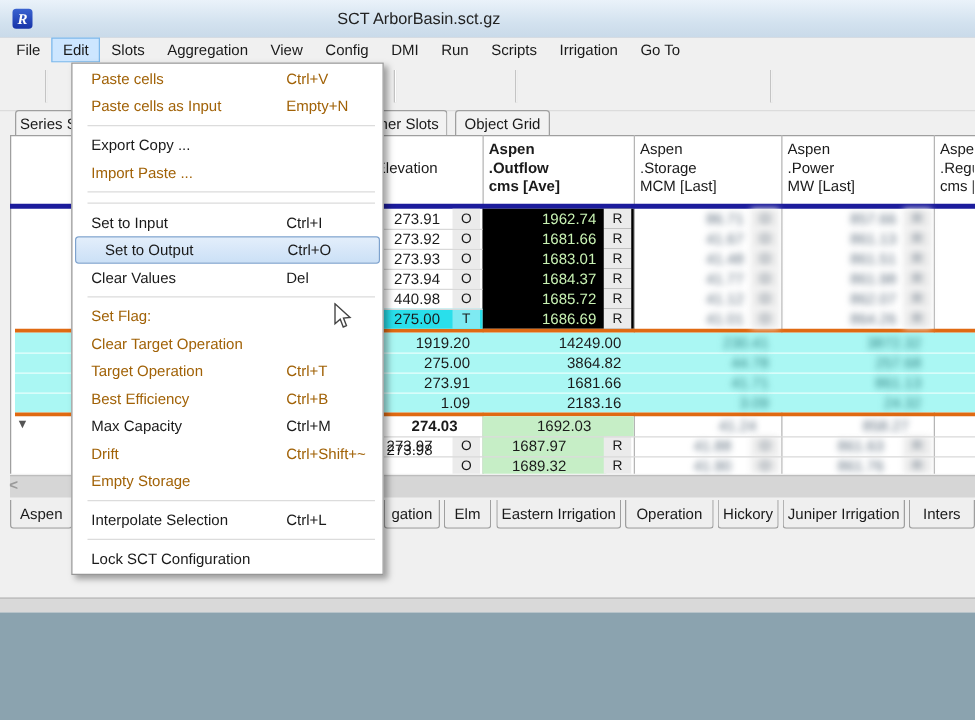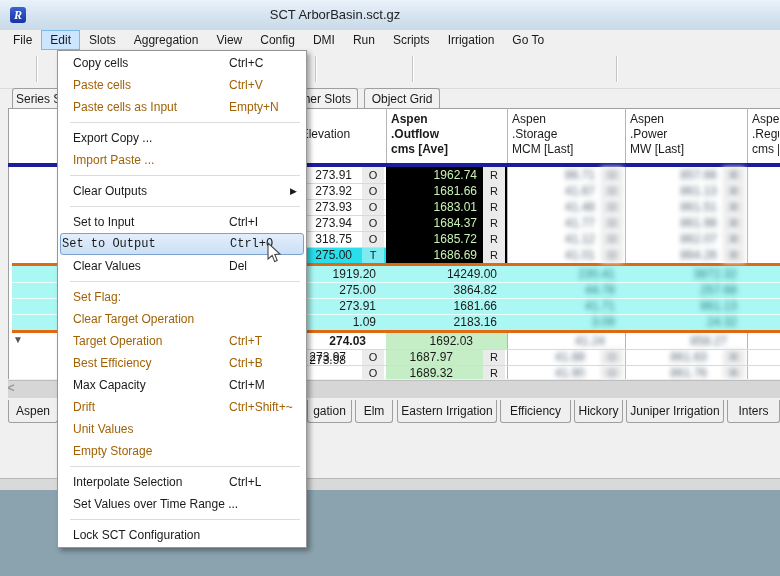--- a/index.html
+++ b/index.html
@@ -53,21 +53,21 @@
   #graystrip{left:0;top:478px;width:780px;height:12px;background:#d9d9d9;border-top:1px solid #b8b8b8;box-sizing:border-box;}
   #slate{left:0;top:490px;width:780px;height:86px;background:#8ba3af;}
   
   #popup{left:57px;top:50px;width:250px;background:#ffffff;border:1px solid #979797;
     box-shadow:3px 3px 5px rgba(0,0,0,.35);z-index:50;padding:1px 0;box-sizing:border-box;}
   .pitem{position:relative;height:22px;line-height:22px;padding-left:15px;white-space:nowrap;}
   .pitem .sc{position:absolute;left:171px;top:0;}
   .pitem .sub{position:absolute;left:232px;top:0;font-size:9px;}
   .pitem.disabled{color:#a16207;}
   .pitem.hl{background:linear-gradient(#e3eefb,#cbe0f6);border:1px solid #7da2ce;border-radius:3px;
-    height:20px;line-height:20px;margin:0 2px;padding-left:1px;font-family:Liberation Mono, monospace;}
+    height:20px;line-height:20px;margin:0 2px;padding-left:23px;}
   .pitem.hl .sc{left:169px;}
   .psep{height:9px;position:relative;}
   .psep div{position:absolute;left:12px;right:6px;top:4px;height:1px;background:#dcdcdc;}
   #cursor{left:266px;top:242px;z-index:60;}
 </style>
 </head>
 <body>
 
 <div id="screen">
 
@@ -191,21 +191,21 @@
       <div class="cellval blurred" style="left: 625px; top: 199px; width: 92px; padding-right: 2px;">861.51</div>
       <div class="flagstrip" style="left: 362px; top: 215px;">O</div>
       <div class="cellval" style="left: 265px; top: 215px; width: 87px; padding-right: 6px;">273.94</div>
       <div class="flagstrip" style="left: 483px; top: 215px;">R</div>
       <div class="cellval" style="left: 386px; top: 215px; width: 91px; padding-right: 2px; color: rgb(201, 243, 180);">1684.37</div>
       <div class="flagstrip blurred" style="left: 601px; top: 215px;">O</div>
       <div class="cellval blurred" style="left: 507px; top: 215px; width: 88px; padding-right: 2px;">41.77</div>
       <div class="flagstrip blurred" style="left: 723px; top: 215px;">R</div>
       <div class="cellval blurred" style="left: 625px; top: 215px; width: 92px; padding-right: 2px;">861.98</div>
       <div class="flagstrip" style="left: 362px; top: 231px;">O</div>
-      <div class="cellval" style="left: 265px; top: 231px; width: 87px; padding-right: 6px;">318.75</div>
+      <div class="cellval" style="left: 265px; top: 231px; width: 87px; padding-right: 6px;">440.98</div>
       <div class="flagstrip" style="left: 483px; top: 231px;">R</div>
       <div class="cellval" style="left: 386px; top: 231px; width: 91px; padding-right: 2px; color: rgb(201, 243, 180);">1685.72</div>
       <div class="flagstrip blurred" style="left: 601px; top: 231px;">O</div>
       <div class="cellval blurred" style="left: 507px; top: 231px; width: 88px; padding-right: 2px;">41.12</div>
       <div class="flagstrip blurred" style="left: 723px; top: 231px;">R</div>
       <div class="cellval blurred" style="left: 625px; top: 231px; width: 92px; padding-right: 2px;">862.07</div>
       <div class="flagstrip" style="left: 362px; top: 247px; background: rgb(126, 234, 242);">T</div>
       <div class="cellval" style="left: 265px; top: 247px; width: 87px; padding-right: 6px;">275.00</div>
       <div class="flagstrip" style="left: 483px; top: 247px;">R</div>
       <div class="cellval" style="left: 386px; top: 247px; width: 91px; padding-right: 2px; color: rgb(201, 243, 180);">1686.69</div>
@@ -260,70 +260,66 @@
 
   <div class="abs" id="hscroll"></div>
   <div class="abs" id="leftarrow">&lt;</div>
   <div class="abs" id="rowmenu">▼</div>
 
   <div id="bottabs">
       <div class="bottab" style="left: 8px; width: 50px;">Aspen</div>
       <div class="bottab" style="left: 307px; width: 45px;">gation</div>
       <div class="bottab" style="left: 355px; width: 38px;">Elm</div>
       <div class="bottab" style="left: 397px; width: 100px;">Eastern Irrigation</div>
-      <div class="bottab" style="left: 500px; width: 71px;">Efficiency</div>
+      <div class="bottab" style="left: 500px; width: 71px;">Operation</div>
       <div class="bottab" style="left: 574px; width: 49px;">Hickory</div>
       <div class="bottab" style="left: 626px; width: 98px;">Juniper Irrigation</div>
       <div class="bottab" style="left: 727px; width: 53px;">Inters</div>
     </div>
 
   <div class="abs" id="statusbar">
     
     
     
     
   </div>
   <div class="abs" id="graystrip"></div>
   <div class="abs" id="slate"></div>
 
   <div class="abs" id="popup">
-      <div class="pitem">Copy cells<span class="sc">Ctrl+C</span></div>
       <div class="pitem disabled">Paste cells<span class="sc">Ctrl+V</span></div>
       <div class="pitem disabled">Paste cells as Input<span class="sc">Empty+N</span></div>
       <div class="psep">
         <div></div>
       </div>
       <div class="pitem">Export Copy ...</div>
       <div class="pitem disabled">Import Paste ...</div>
       <div class="psep">
         <div></div>
       </div>
-      <div class="pitem">Clear Outputs<span class="sub">▶</span></div>
       <div class="psep">
         <div></div>
       </div>
       <div class="pitem">Set to Input<span class="sc">Ctrl+I</span></div>
       <div class="pitem hl">Set to Output<span class="sc">Ctrl+O</span></div>
       <div class="pitem">Clear Values<span class="sc">Del</span></div>
       <div class="psep">
         <div></div>
       </div>
       <div class="pitem disabled">Set Flag:</div>
       <div class="pitem disabled">Clear Target Operation</div>
       <div class="pitem disabled">Target Operation<span class="sc">Ctrl+T</span></div>
       <div class="pitem disabled">Best Efficiency<span class="sc">Ctrl+B</span></div>
       <div class="pitem">Max Capacity<span class="sc">Ctrl+M</span></div>
       <div class="pitem disabled">Drift<span class="sc">Ctrl+Shift+~</span></div>
-      <div class="pitem disabled">Unit Values</div>
       <div class="pitem disabled">Empty Storage</div>
       <div class="psep">
         <div></div>
       </div>
       <div class="pitem">Interpolate Selection<span class="sc">Ctrl+L</span></div>
-      <div class="pitem">Set Values over Time Range ...</div>
       <div class="psep">
         <div></div>
       </div>
       <div class="pitem">Lock SCT Configuration</div>
     </div>
 
   <svg class="abs" id="cursor" width="16" height="22">
     <path d="M2,1 L2,17 L6.2,13.4 L8.6,19.6 L11.2,18.5 L8.8,12.4 L14,12 Z" fill="#fff" stroke="#444" stroke-width="1.1"></path>
   </svg>
 

